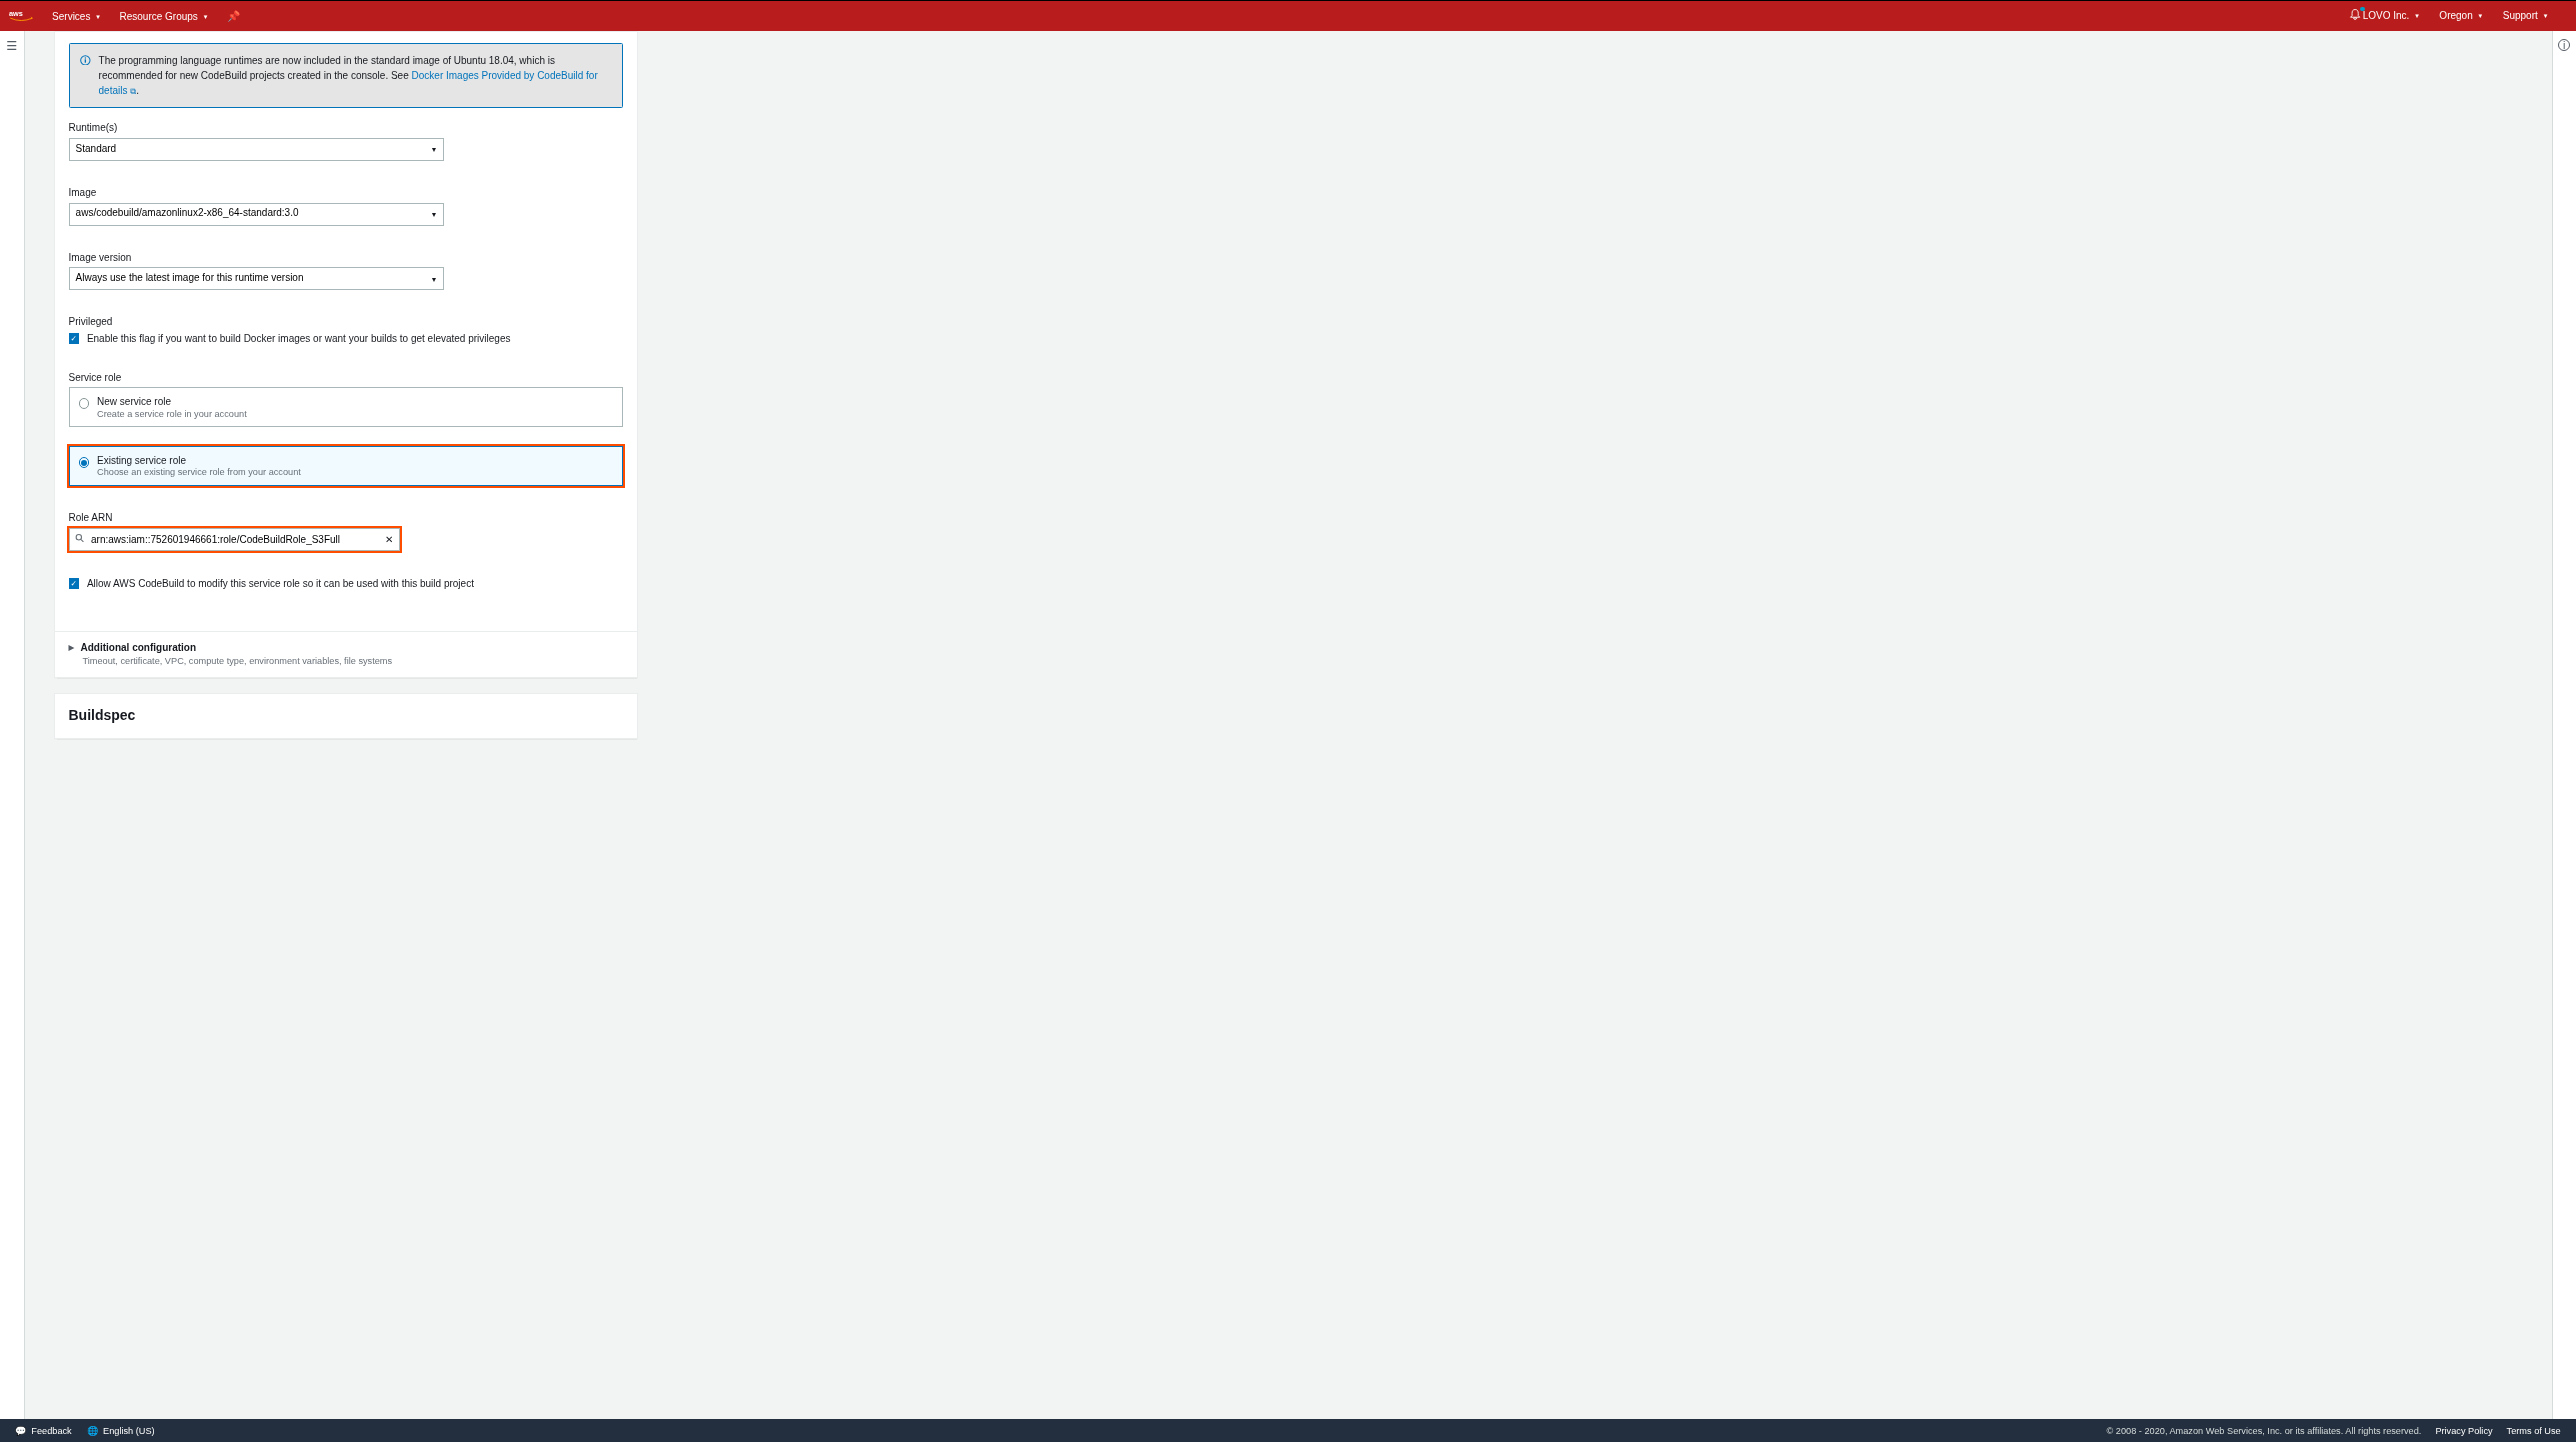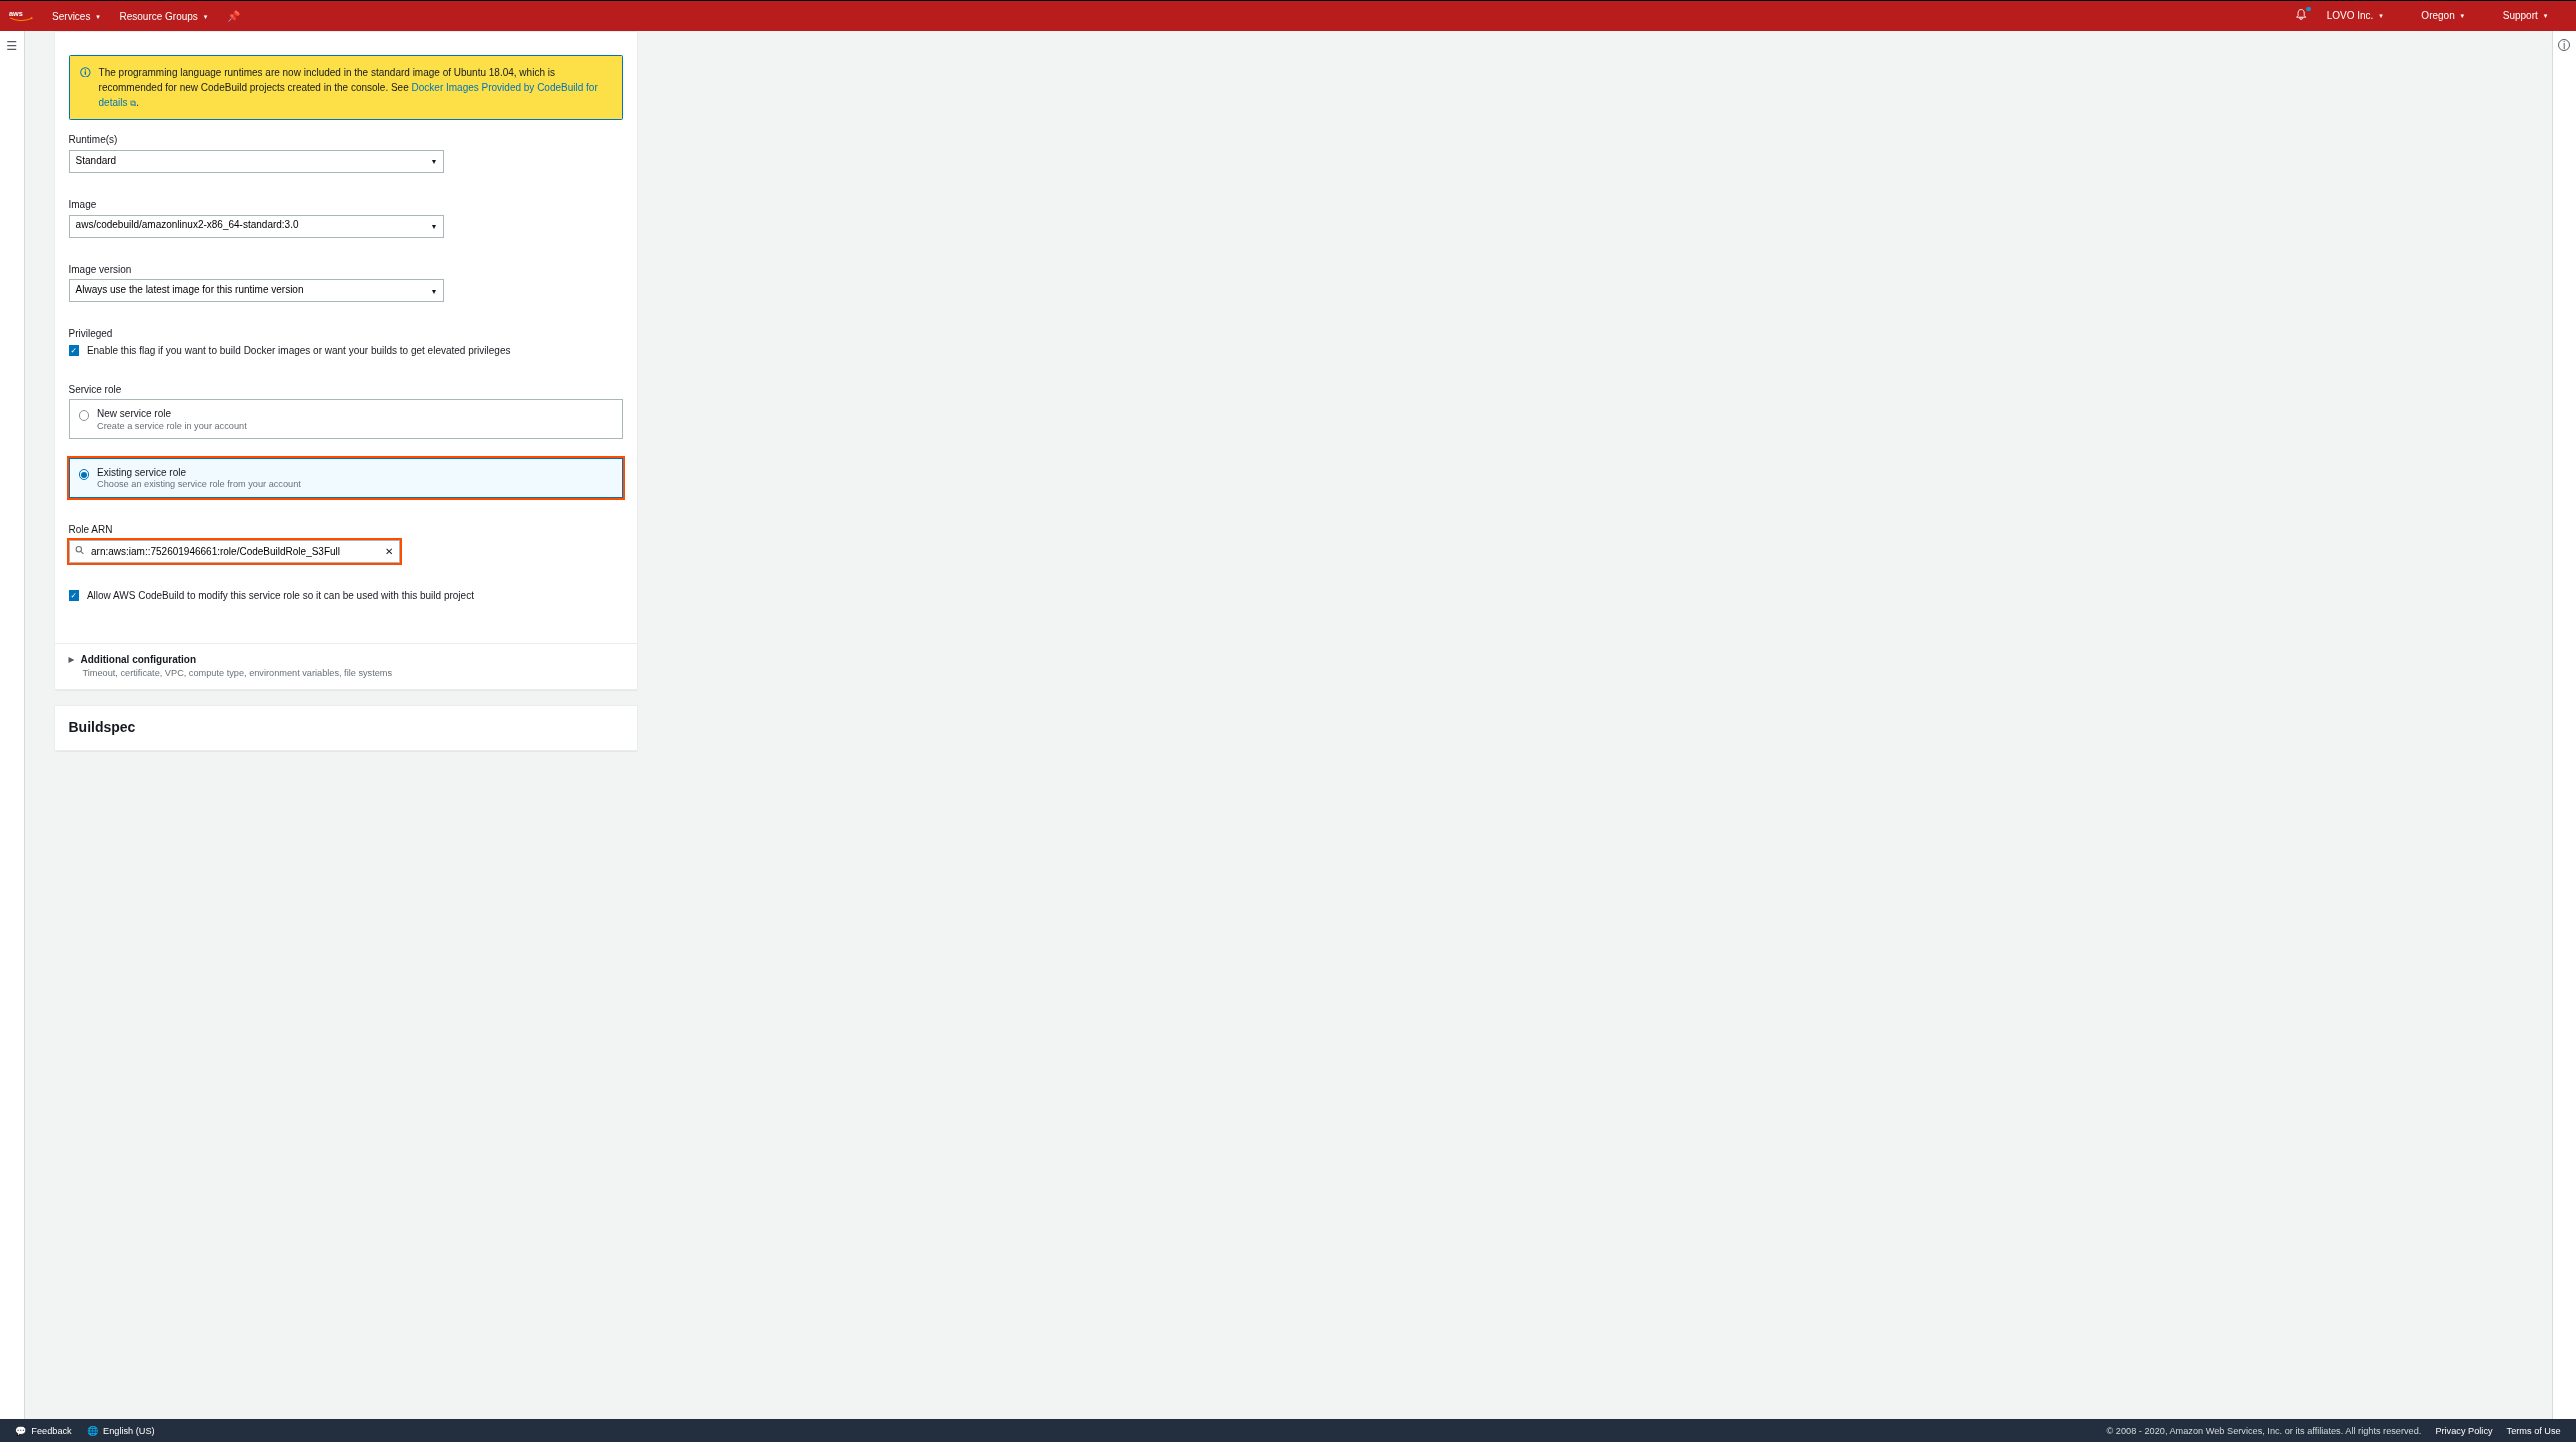--- a/index.html
+++ b/index.html
@@ -5,41 +5,41 @@
 * { margin: 0; padding: 0; box-sizing: border-box; font-family: "Amazon Ember", "Helvetica Neue", Arial, sans-serif; }
 body { width: 2576px; height: 1443px; transform-origin: top left; background: #f2f3f3; }
 
 
 .topnav { background: #b91c1c; height: 31px; display: flex; align-items: center; padding: 0 9.2px; color: #fff; font-size: 10px; border-top: 1.5px solid #000; }
 .aws-logo { width: 24.5px; height: 15.3px; margin-right: 18.4px; position: relative; }
 .aws-logo svg { width: 24.5px; height: 15.3px; }
 .nav-item { display: flex; align-items: center; gap: 4.6px; margin-right: 18.4px; cursor: pointer; font-weight: 500; }
 .nav-item .caret { font-size: 6.1px; }
 .nav-pin { font-size: 10.7px; }
-.nav-right { margin-left: auto; display: flex; align-items: center; gap: 19px; text-align: right; }
+.nav-right { margin-left: auto; display: flex; align-items: center; gap: 1px; text-align: right; }
 .bell { position: relative; font-size: 12.3px; }
 .bell-dot { position: absolute; top: -1.5px; right: -3.1px; width: 4.6px; height: 4.6px; background: #00a1c9; border-radius: 50%; }
 
 
 .left-rail { position: fixed; left: 0; top: 31px; bottom: 23px; width: 24.5px; background: #fff; display: flex; align-items: flex-start; justify-content: center; padding-top: 7.7px; border-right: 0.8px solid #d5dbdb; }
 .hamburger { font-size: 12.3px; color: #545b64; cursor: pointer; }
 
 
 .right-rail { position: fixed; right: 0; top: 31px; bottom: 23px; width: 24.5px; background: #fff; display: flex; align-items: flex-start; justify-content: center; padding-top: 7.7px; border-left: 0.8px solid #d5dbdb; }
 .info-icon { font-size: 10.7px; color: #545b64; border: 1.2px solid #545b64; border-radius: 50%; width: 12.3px; height: 12.3px; display: flex; align-items: center; justify-content: center; cursor: pointer; }
 
 
 .main { position: fixed; left: 24.5px; right: 24.5px; top: 31px; bottom: 23px; overflow-y: auto; background: #f2f3f3; }
 .content-inner { max-width: 584px; margin-left: 29px; padding-bottom: 31px; }
 
 .panel { background: #fff; border: 0.8px solid #eaeded; box-shadow: 0 0.8px 0.8px rgba(0,0,0,0.05); margin-bottom: 15.3px; }
 .panel-body { padding: 0 14px 14px; }
 
 
-.alert { border: 0.8px solid #0073bb; background: #fde047; padding: 9.2px 10.7px; display: flex; gap: 7.7px; margin: 23px 0 14px; border-radius: 1.5px; }
+.alert { border: 0.8px solid #0073bb; background: #e5e5e5; padding: 9.2px 10.7px; display: flex; gap: 7.7px; margin: 11px 0 14px; border-radius: 1.5px; }
 .alert-icon { color: #0073bb; font-size: 10.7px; margin-top: 1.5px; }
 .alert-icon svg { width: 10.7px; height: 10.7px; }
 .alert-text { font-size: 10px; line-height: 1.5; color: #16191f; }
 .alert-text a { color: #0073bb; text-decoration: none; }
 .ext-link-icon { font-size: 8.4px; }
 
 
 .field { margin-bottom: 26px; }
 .field-label { font-size: 10px; color: #16191f; margin-bottom: 4.6px; display: block; }
 .select-wrap { position: relative; width: 375px; }

